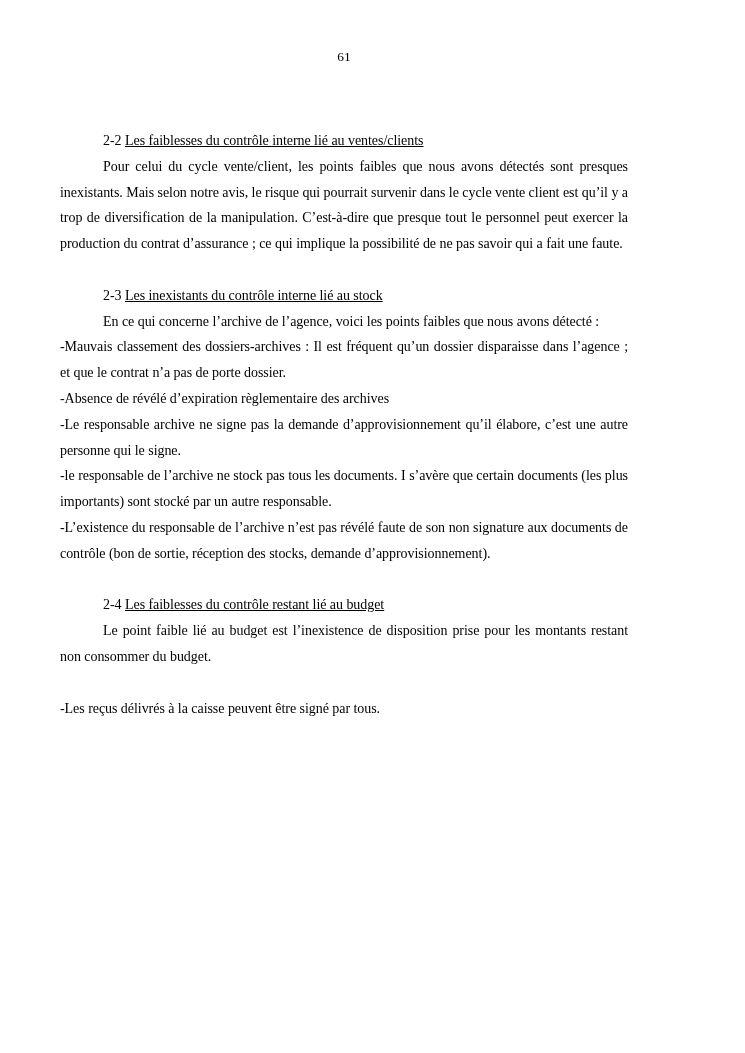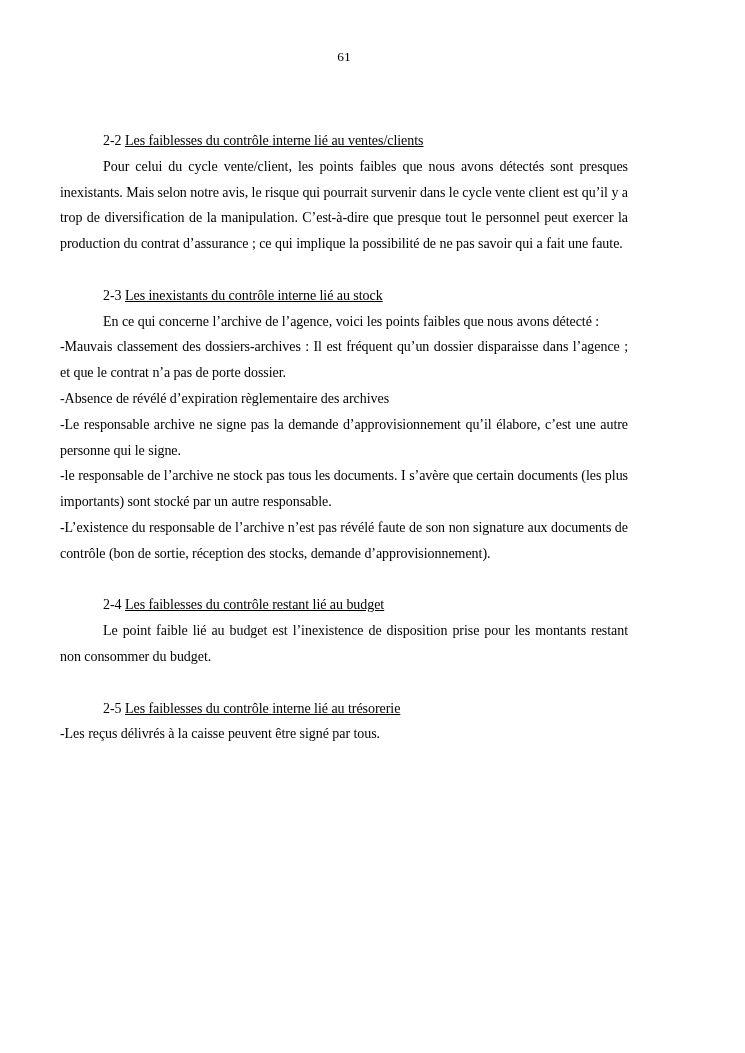--- a/index.html
+++ b/index.html
@@ -70,17 +70,16 @@
     <p>-le responsable de l’archive ne stock pas tous les documents. I s’avère que certain documents (les plus importants) sont stocké par un autre responsable.</p>
     <p>-L’existence du responsable de l’archive n’est pas révélé faute de son non signature aux documents de contrôle (bon de sortie, réception des stocks, demande d’approvisionnement).</p>
   </section>
 
   <section class="section">
     <p class="heading"><span>2-4</span> <span class="underline">Les faiblesses du contrôle restant lié au budget</span></p>
     <p class="indent">Le point faible lié au budget est l’inexistence de disposition prise pour les montants restant non consommer du budget.</p>
   </section>
 
   <section class="section">
-    <p class="heading"><span>2-5</span> <span class="underline">Les faiblesses du contrôle interne lié au trésorerie</span></p>
     <p>-Les reçus délivrés à la caisse peuvent être signé par tous.</p>
   </section>
 
 </div>
 
 </body></html>

